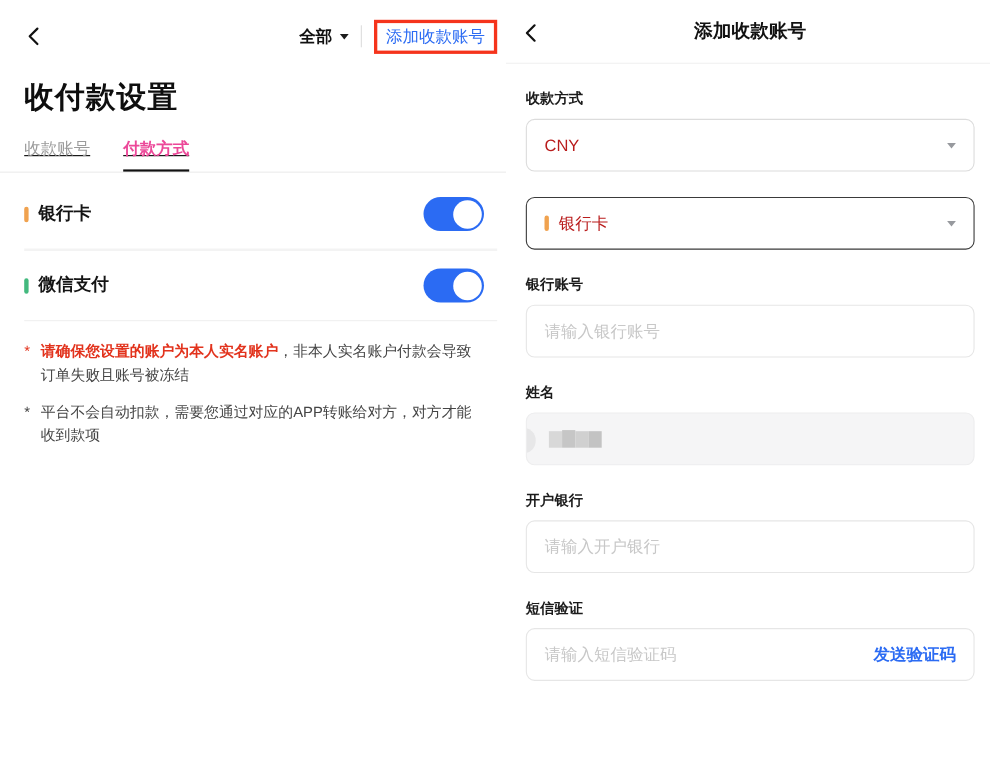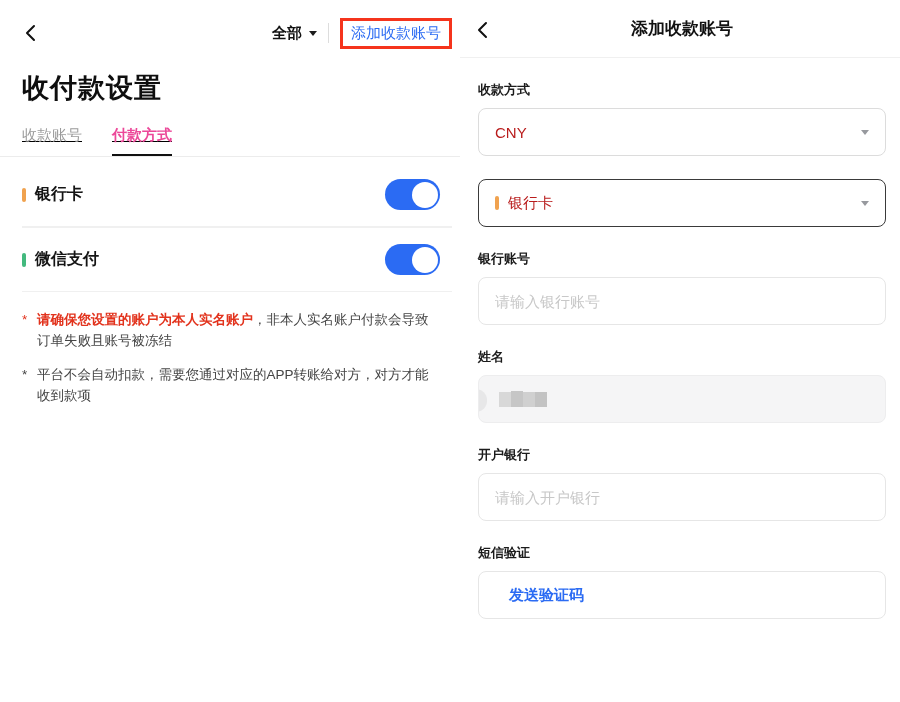--- a/index.html
+++ b/index.html
@@ -182,18 +182,19 @@
     <div class="field">
       <div class="f-label">开户银行</div>
       <div class="box input-box">
         <input type="text" placeholder="请输入开户银行" style="">
       </div>
     </div>
 
     <div class="field">
       <div class="f-label">短信验证</div>
       <div class="box input-box">
+        <input type="text" placeholder="请输入短信验证码" style="">
         <span class="send-code">发送验证码</span>
       </div>
     </div>
   </div>
 
 </div>
 
 </body></html>

